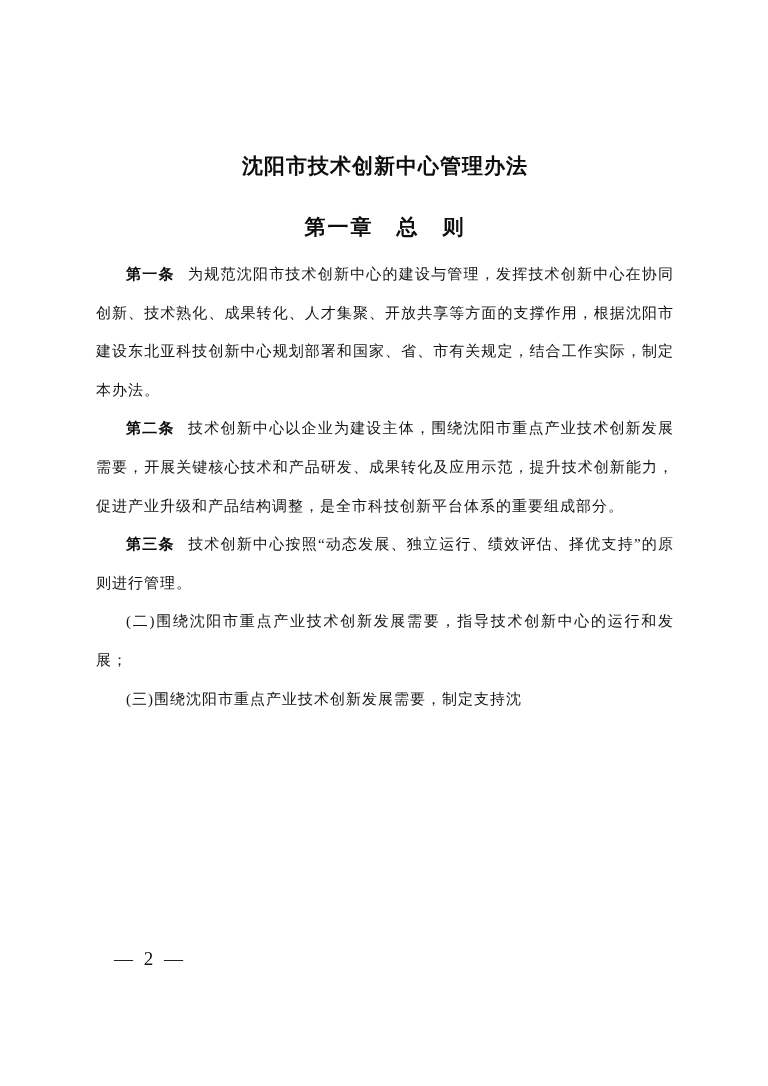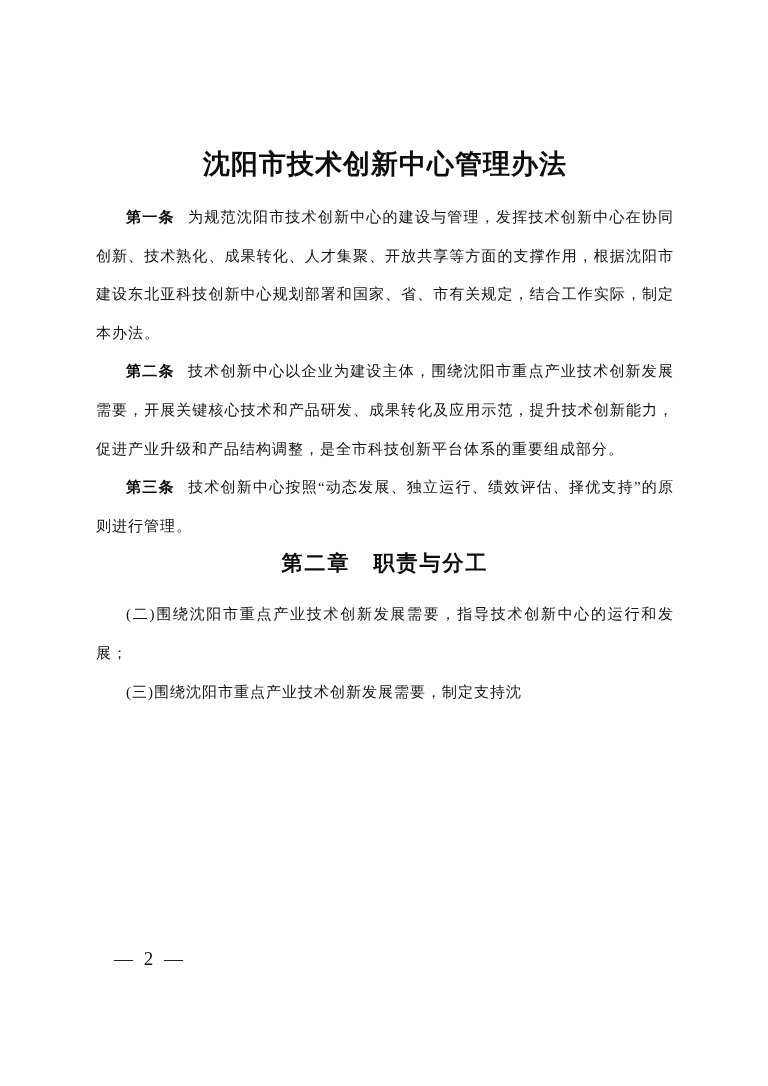--- a/index.html
+++ b/index.html
@@ -19,23 +19,23 @@
   }
   .content {
     position: absolute;
     left: 96px;
     top: 0;
     width: 578px;
   }
   .doc-title {
     margin: 150px 0 0 0;
     text-align: center;
-    font-family: Liberation Mono, monospace;
+    font-family: Liberation Serif, serif;
     font-weight: 700;
-    font-size: 27px;
+    font-size: 21px;
     line-height: 32px;
     letter-spacing: 1px;
     color: #0d0d0d;
   }
   .chapter {
     margin: 33px 0 0 0;
     text-align: center;
     font-family: "Liberation Sans", "DejaVu Sans", sans-serif;
     font-weight: 700;
     font-size: 21px;
@@ -76,34 +76,34 @@
   }
 </style>
 </head>
 <body>
 
 <div class="page">
   <div class="content">
 
     <h1 class="doc-title">沈阳市技术创新中心管理办法</h1>
 
+    <h2 class="chapter">第一章　总　则</h2>
 
     <p class="para first">
       <span class="art-label">第一条</span><span>为规范沈阳市技术创新中心的建设与管理，发挥技术创新中心在协同创新、技术熟化、成果转化、人才集聚、开放共享等方面的支撑作用，根据沈阳市建设东北亚科技创新中心规划部署和国家、省、市有关规定，结合工作实际，制定本办法。</span>
     </p>
 
     <p class="para">
       <span class="art-label">第二条</span><span>技术创新中心以企业为建设主体，围绕沈阳市重点产业技术创新发展需要，开展关键核心技术和产品研发、成果转化及应用示范，提升技术创新能力，促进产业升级和产品结构调整，是全市科技创新平台体系的重要组成部分。</span>
     </p>
 
     <p class="para">
       <span class="art-label">第三条</span><span>技术创新中心按照“动态发展、独立运行、绩效评估、择优支持”的原则进行管理。</span>
     </p>
 
-    <h2 class="chapter second">第二章　职责与分工</h2>
 
 
 
     <p class="para">(二)围绕沈阳市重点产业技术创新发展需要，指导技术创新中心的运行和发展；</p>
 
     <p class="para">(三)围绕沈阳市重点产业技术创新发展需要，制定支持沈</p>
 
   </div>
 
   <div class="page-number">— 2 —</div>

